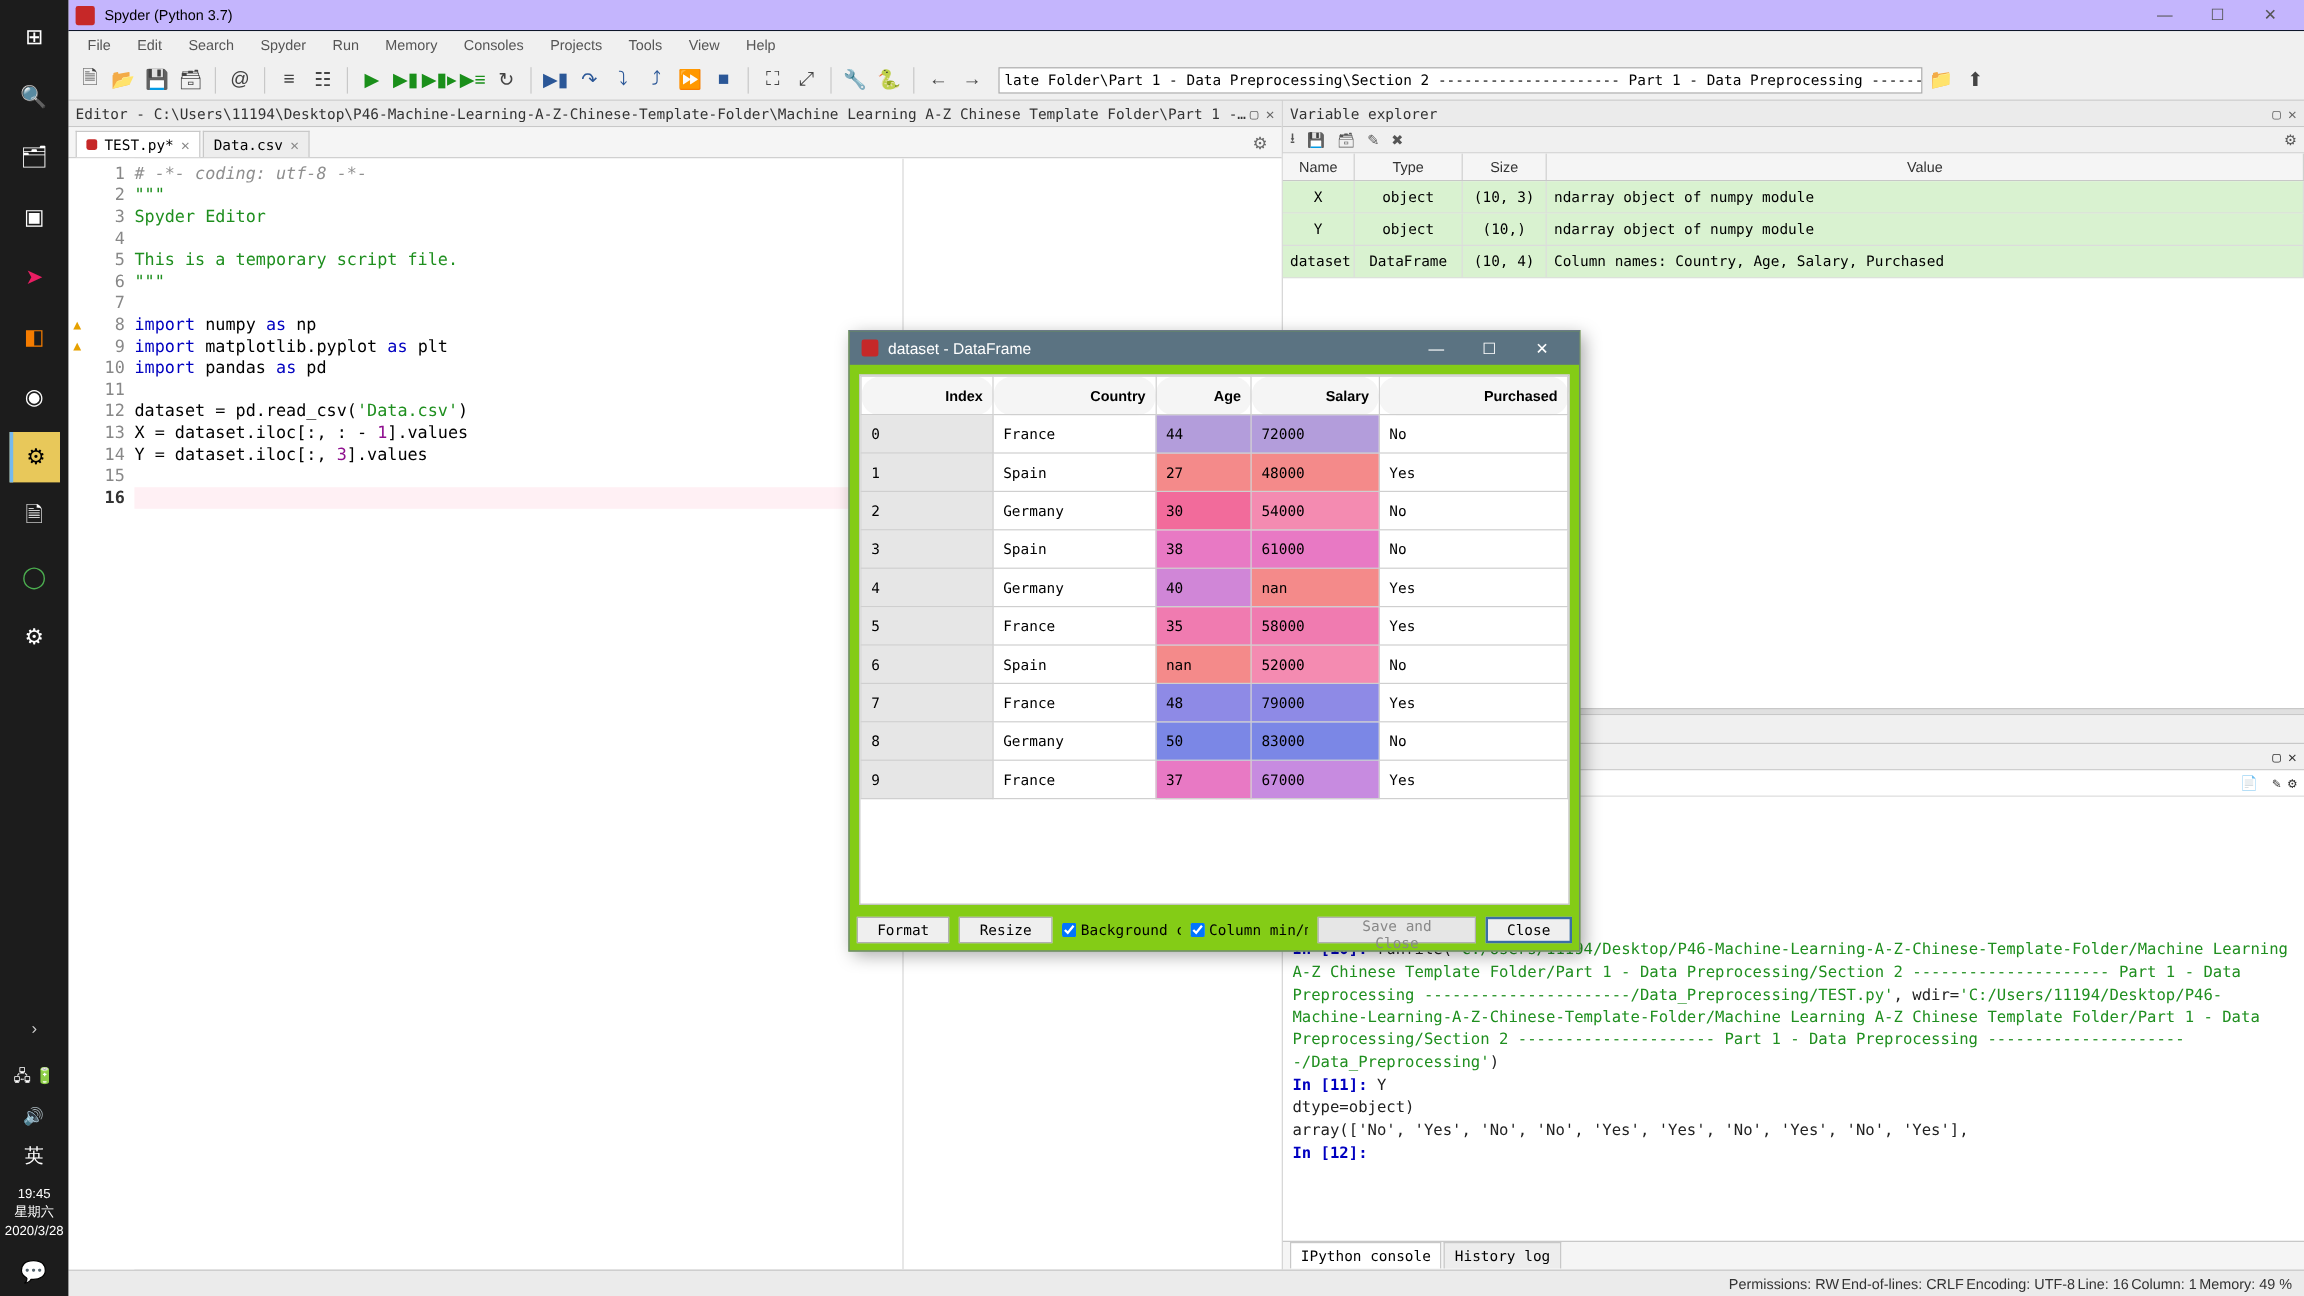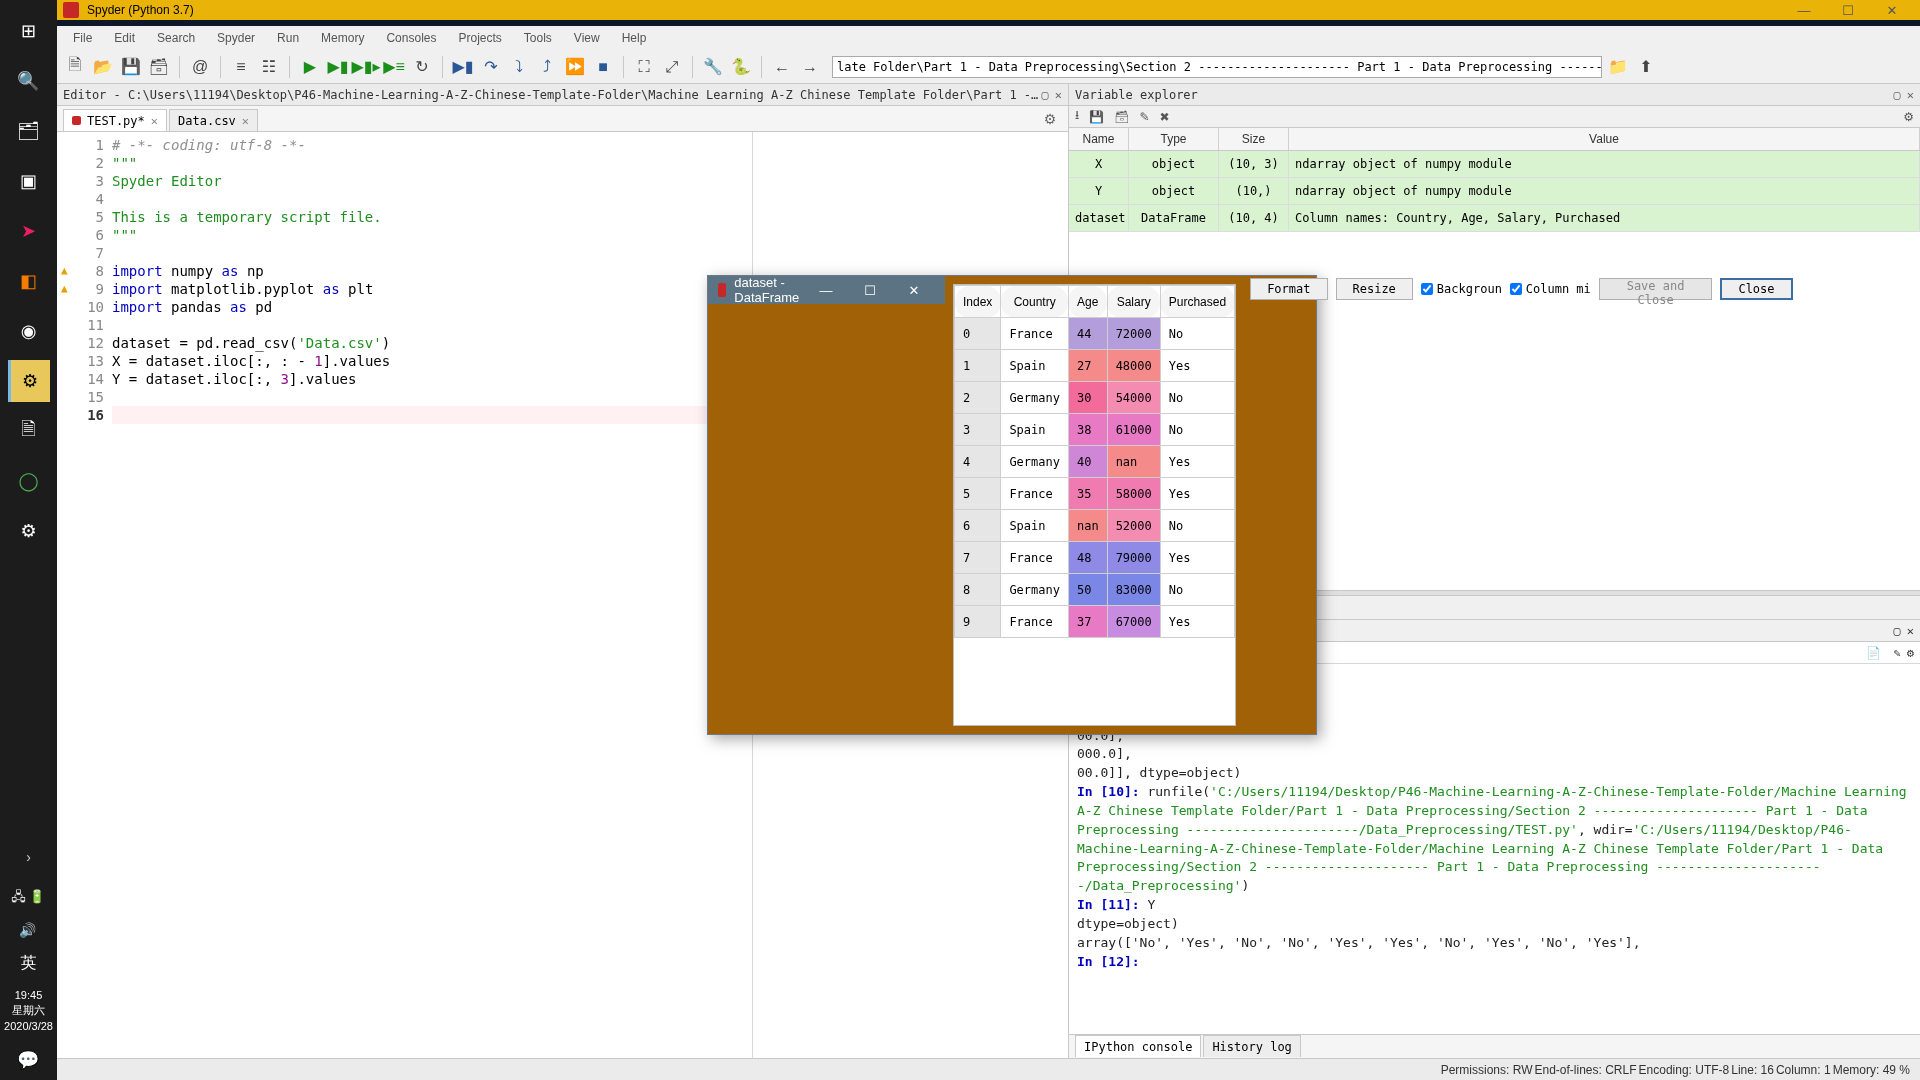--- a/index.html
+++ b/index.html
@@ -8,21 +8,21 @@
 
   
   .win-taskbar { position: absolute; left: 0; top: 0; width: 57px; height: 1080px; background: #1c1c1c; display: flex; flex-direction: column; align-items: center; padding-top: 6px; color: #fff; z-index: 1; }
   .win-taskbar .tb-item { width: 42px; height: 42px; display: flex; align-items: center; justify-content: center; margin: 4px 0; font-size: 18px; cursor: pointer; }
   .tb-item.active { background: #333; border-left: 3px solid #76b9ed; }
   .win-taskbar .flex-grow { flex: 1; }
   .win-taskbar .clock { text-align: center; font-size: 11px; line-height: 1.4; color: #fff; padding: 6px 0; }
 
   
   .app { position: absolute; left: 57px; top: 0; right: 0; bottom: 0; background: #f0f0f0; display: flex; flex-direction: column; }
-  .titlebar { height: 26px; display: flex; align-items: center; padding: 0 6px; background: #eab308; border-bottom: 6px solid #0f172a; }
+  .titlebar { height: 26px; display: flex; align-items: center; padding: 0 6px; background: #c4b5fd; border-bottom: 1px solid #0f172a; }
   .titlebar .app-icon { width: 16px; height: 16px; background: #c62828; border-radius: 2px; position: relative; margin-right: 8px; }
   .titlebar .win-controls { margin-left: auto; display: flex; }
   .titlebar .win-controls span { width: 44px; height: 26px; display: flex; align-items: center; justify-content: center; cursor: pointer; font-size: 13px; color: #555; }
   .menubar { height: 24px; background: #f0f0f0; display: flex; align-items: center; padding: 0 6px; gap: 2px; }
   .menubar span { padding: 3px 10px; cursor: pointer; color: #555; }
   .toolbar { height: 34px; background: #f0f0f0; border-bottom: 1px solid #c8c8c8; display: flex; align-items: center; padding: 0 6px; gap: 4px; }
   .tbtn { width: 24px; height: 24px; display: flex; align-items: center; justify-content: center; cursor: pointer; color: #444; font-size: 16px; }
   .tbtn.run { color: #1a8f1a; }
   .tbtn.stop { color: #2b5797; }
   .tsep { width: 1px; height: 22px; background: #c8c8c8; margin: 0 4px; }
@@ -76,30 +76,30 @@
   .con-green { color: #1f8f1f; }
   .con-blue { color: #0000c0; font-weight: bold; }
   .con-red { color: #b00000; }
   .bottom-file-tabs { height: 24px; background: #f5f5f5; display: flex; padding: 0 6px; gap: 2px; border-top: 1px solid #c8c8c8; }
 
   
   .statusbar { height: 22px; background: #ebebeb; border-top: 1px solid #c8c8c8; display: flex; align-items: center; padding: 0 10px; gap: 18px; font-size: 12px; color: #333; }
   .statusbar .sb-right { margin-left: auto; display: flex; gap: 2px; }
 
   
-  .dlg { position: absolute; left: 707px; top: 275px; width: 610px; background: #a16207; border: 1px solid #6b7a86; box-shadow: 4px 4px 14px rgba(0,0,0,0.35); z-index: 50; display: flex; }
+  .dlg { position: absolute; left: 707px; top: 275px; width: 610px; background: #84cc16; border: 1px solid #6b7a86; box-shadow: 4px 4px 14px rgba(0,0,0,0.35); z-index: 50; display: flex; flex-direction: column; }
   .dlg-title { height: 28px; background: #5b7382; color: #fff; display: flex; align-items: center; padding: 0 10px; font-size: 13px; }
   .dlg-title .app-icon { width: 14px; height: 14px; background: #c62828; border-radius: 2px; margin-right: 8px; }
   .dlg-title .win-controls { margin-left: auto; display: flex; gap: 2px; }
   .dlg-title .win-controls span { width: 42px; height: 28px; display: flex; align-items: center; justify-content: center; cursor: pointer; color: #fff; }
   .dlg-body { padding: 8px; }
   .df-wrap { border: 1px solid #bcbcbc; background: #fff; height: 442px; overflow: hidden; }
   .df-table { width: 100%; border-collapse: collapse; font-size: 12px; }
   .df-table th, .df-table td { border: 1px solid #cfcfcf; padding: 7px 8px; text-align: left; height: 32px; }
-  .df-table th { background: #f5f5f5; font-weight: normal; text-align: center; font-family: "Segoe UI", sans-serif; border-radius: 15px; }
+  .df-table th { background: #f5f5f5; font-weight: bold; text-align: right; font-family: "Segoe UI", sans-serif; border-radius: 15px; }
   .df-table th.idxh { background: #f5f5f5; width: 110px; }
   .df-table td.idx { background: #e6e6e6; font-family: Consolas, monospace; }
   .df-table td.data { font-family: Consolas, monospace; }
   .dlg-footer { height: 30px; padding: 2px 6px 6px 6px; display: flex; align-items: center; gap: 8px; }
   .dlg-footer button { height: 22px; padding: 0 16px; font-family: Consolas, monospace; font-size: 12px; background: #efefef; border: 1px solid #b0b0b0; cursor: pointer; }
   .dlg-footer button.primary { border: 2px solid #3a6ea5; }
   .dlg-footer button.disabled { color: #888; background: #e6e6e6; }
   .dlg-footer label { font-family: Consolas, monospace; font-size: 12px; display: flex; align-items: center; gap: 4px; white-space: nowrap; overflow: hidden; }
 
   .chk { width: 12px; height: 12px; }

